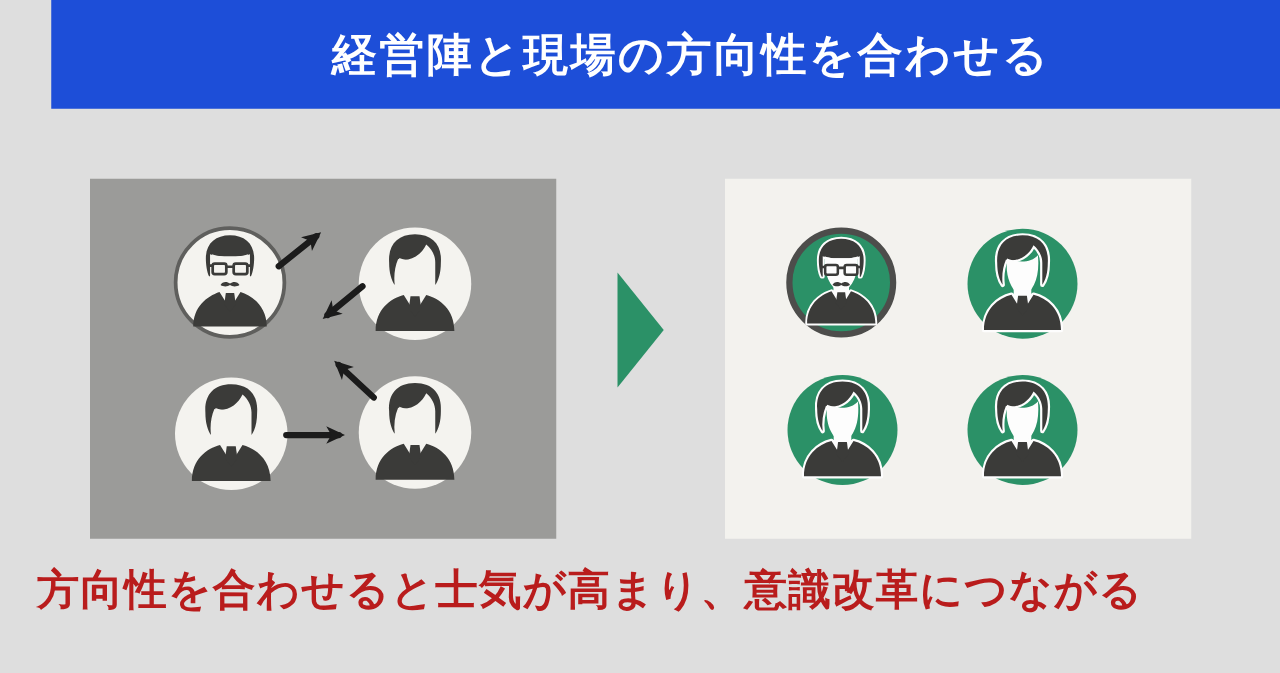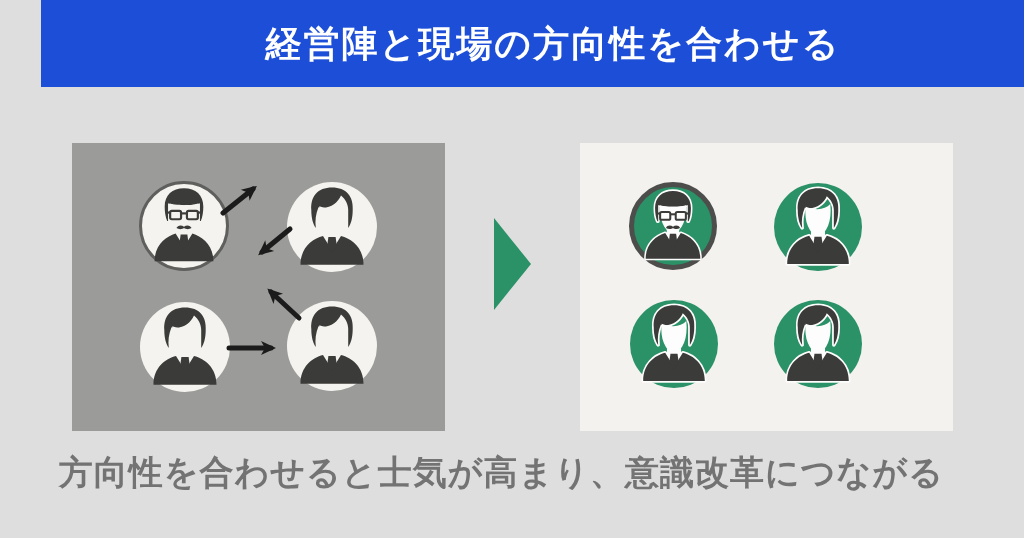--- a/index.html
+++ b/index.html
@@ -39,21 +39,21 @@
   
   .transition-triangle{
     position:absolute;left:494px;top:218px;width:0;height:0;
     border-top:46px solid transparent;
     border-bottom:46px solid transparent;
     border-left:37px solid #2b9167;
   }
   
   .caption{
     position:absolute;left:0;top:452px;width:944px;margin:0;
-    text-align:right;color:#737373;font-size:34px;font-weight:700;
+    text-align:center;color:#b91c1c;font-size:34px;font-weight:700;
     letter-spacing:1px;line-height:1.2;
   }
 </style>
 </head>
 <body>
 
 <svg width="0" height="0" style="position:absolute" aria-hidden="true">
   <defs>
     <symbol id="icon-employee" viewBox="0 0 100 100">
       <path fill="var(--face)" d="M42,46 h16 v18 h-16 z"></path>

